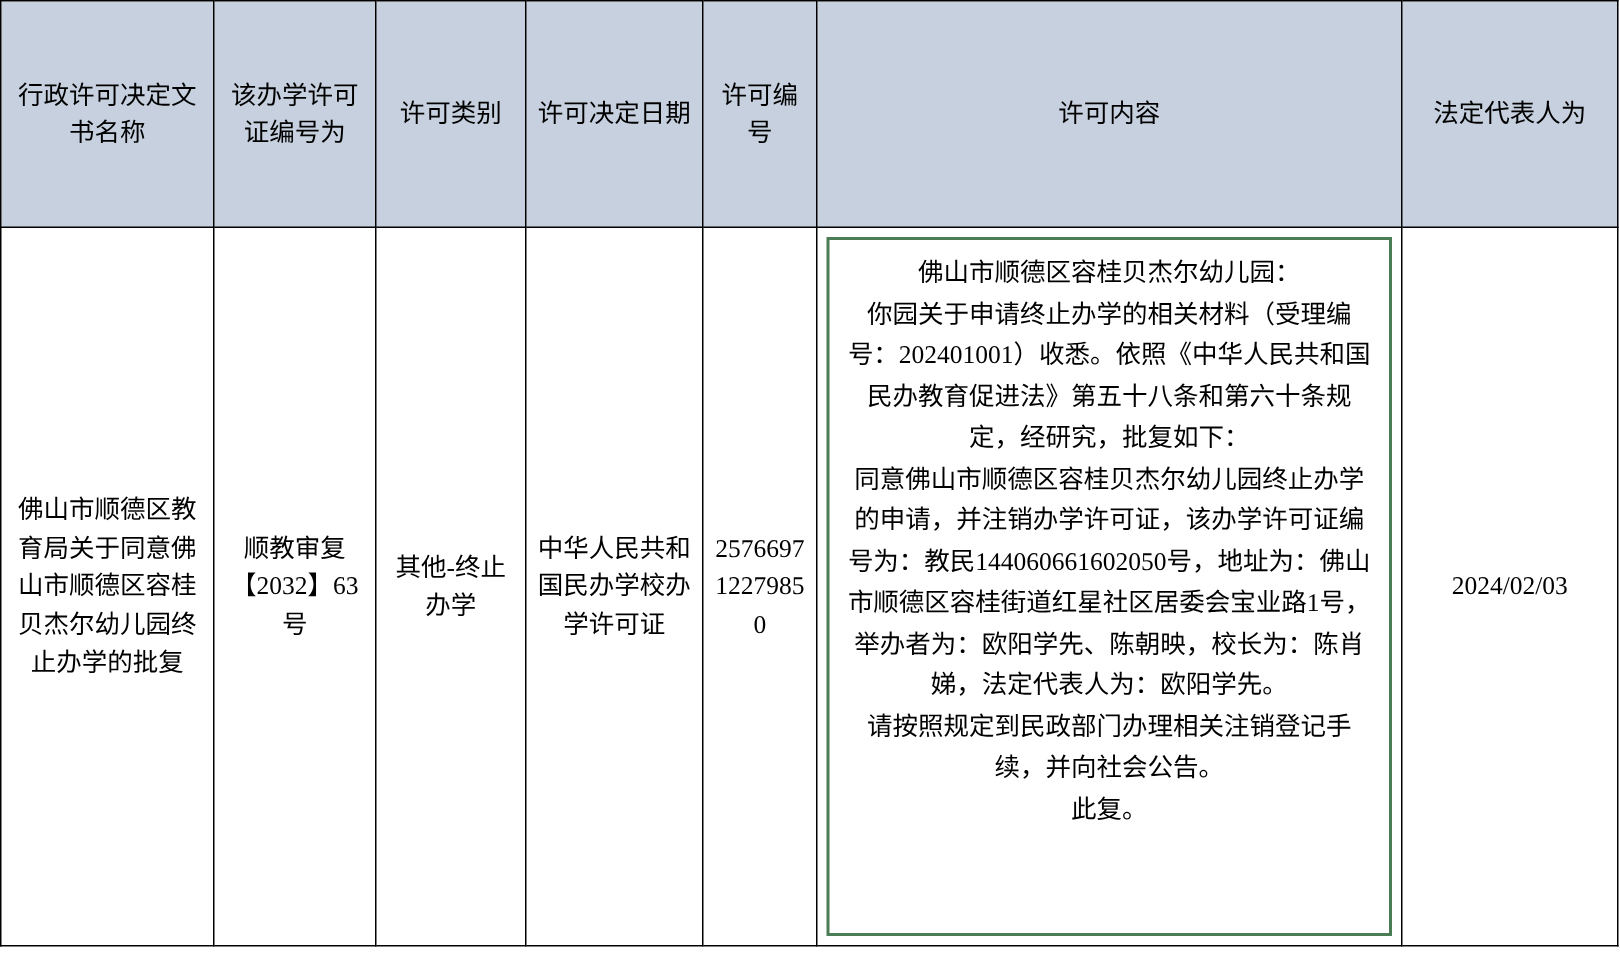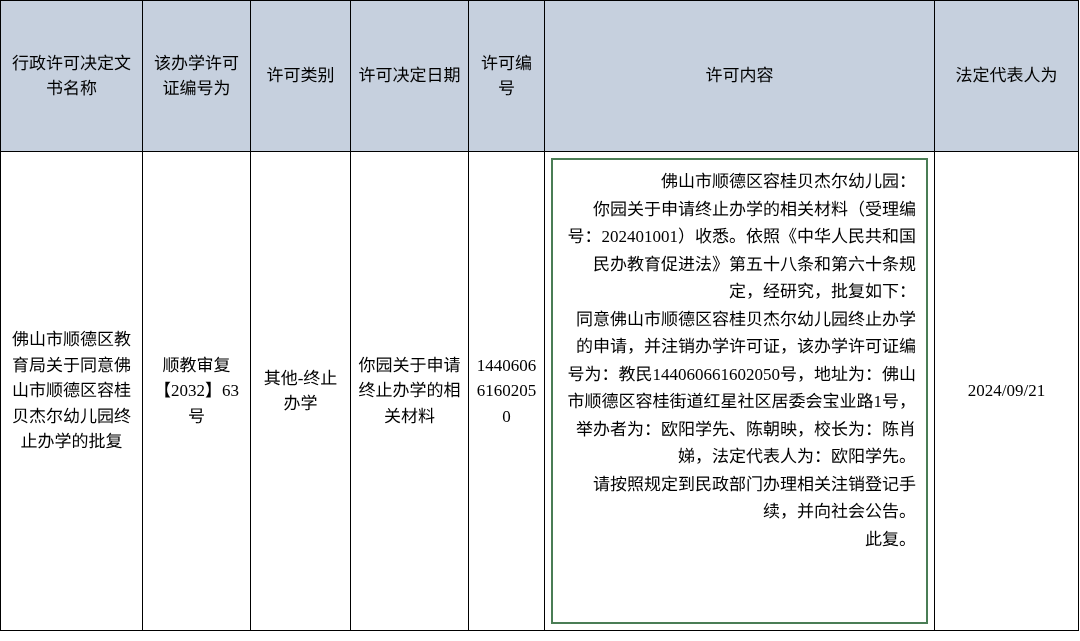--- a/index.html
+++ b/index.html
@@ -55,21 +55,21 @@
     vertical-align: middle;
   }
   td.content-cell {
     text-align: left;
     vertical-align: top;
     padding: 0;
   }
   .content-inner {
     border: 2px solid #4a7d55;
     padding: 8px 10px 10px 10px;
-    text-align: right;
+    text-align: center;
     min-height: 466px;
     box-sizing: border-box;
     font-size: 17px;
     line-height: 1.62;
     white-space: pre-wrap;
   }
   td.name-cell, td.date-cell, td.docno-cell, td.type-cell, td.cert-cell, td.code-cell {
     text-align: center;
   }
 </style>
@@ -96,26 +96,26 @@
         <th>许可编号</th>
         <th>许可内容</th>
         <th>法定代表人为</th>
       </tr>
     </thead>
     <tbody>
       <tr>
         <td class="name-cell">佛山市顺德区教育局关于同意佛山市顺德区容桂贝杰尔幼儿园终止办学的批复</td>
         <td class="docno-cell">顺教审复【2032】63号</td>
         <td class="type-cell">其他-终止办学</td>
-        <td class="cert-cell">你园关于申请终止办学的相关材料</td>
-        <td class="code-cell">144060661602050</td>
+        <td class="cert-cell">中华人民共和国民办学校办学许可证</td>
+        <td class="code-cell">257669712279850</td>
         <td class="content-cell">
           <div class="content-inner">佛山市顺德区容桂贝杰尔幼儿园：
 你园关于申请终止办学的相关材料（受理编号：202401001）收悉。依照《中华人民共和国民办教育促进法》第五十八条和第六十条规定，经研究，批复如下：
 同意佛山市顺德区容桂贝杰尔幼儿园终止办学的申请，并注销办学许可证，该办学许可证编号为：教民144060661602050号，地址为：佛山市顺德区容桂街道红星社区居委会宝业路1号，举办者为：欧阳学先、陈朝映，校长为：陈肖娣，法定代表人为：欧阳学先。
 请按照规定到民政部门办理相关注销登记手续，并向社会公告。
 此复。</div>
         </td>
-        <td class="date-cell">2024/09/21</td>
+        <td class="date-cell">2024/02/03</td>
       </tr>
     </tbody>
   </table>
 </div>
 
 </body></html>

